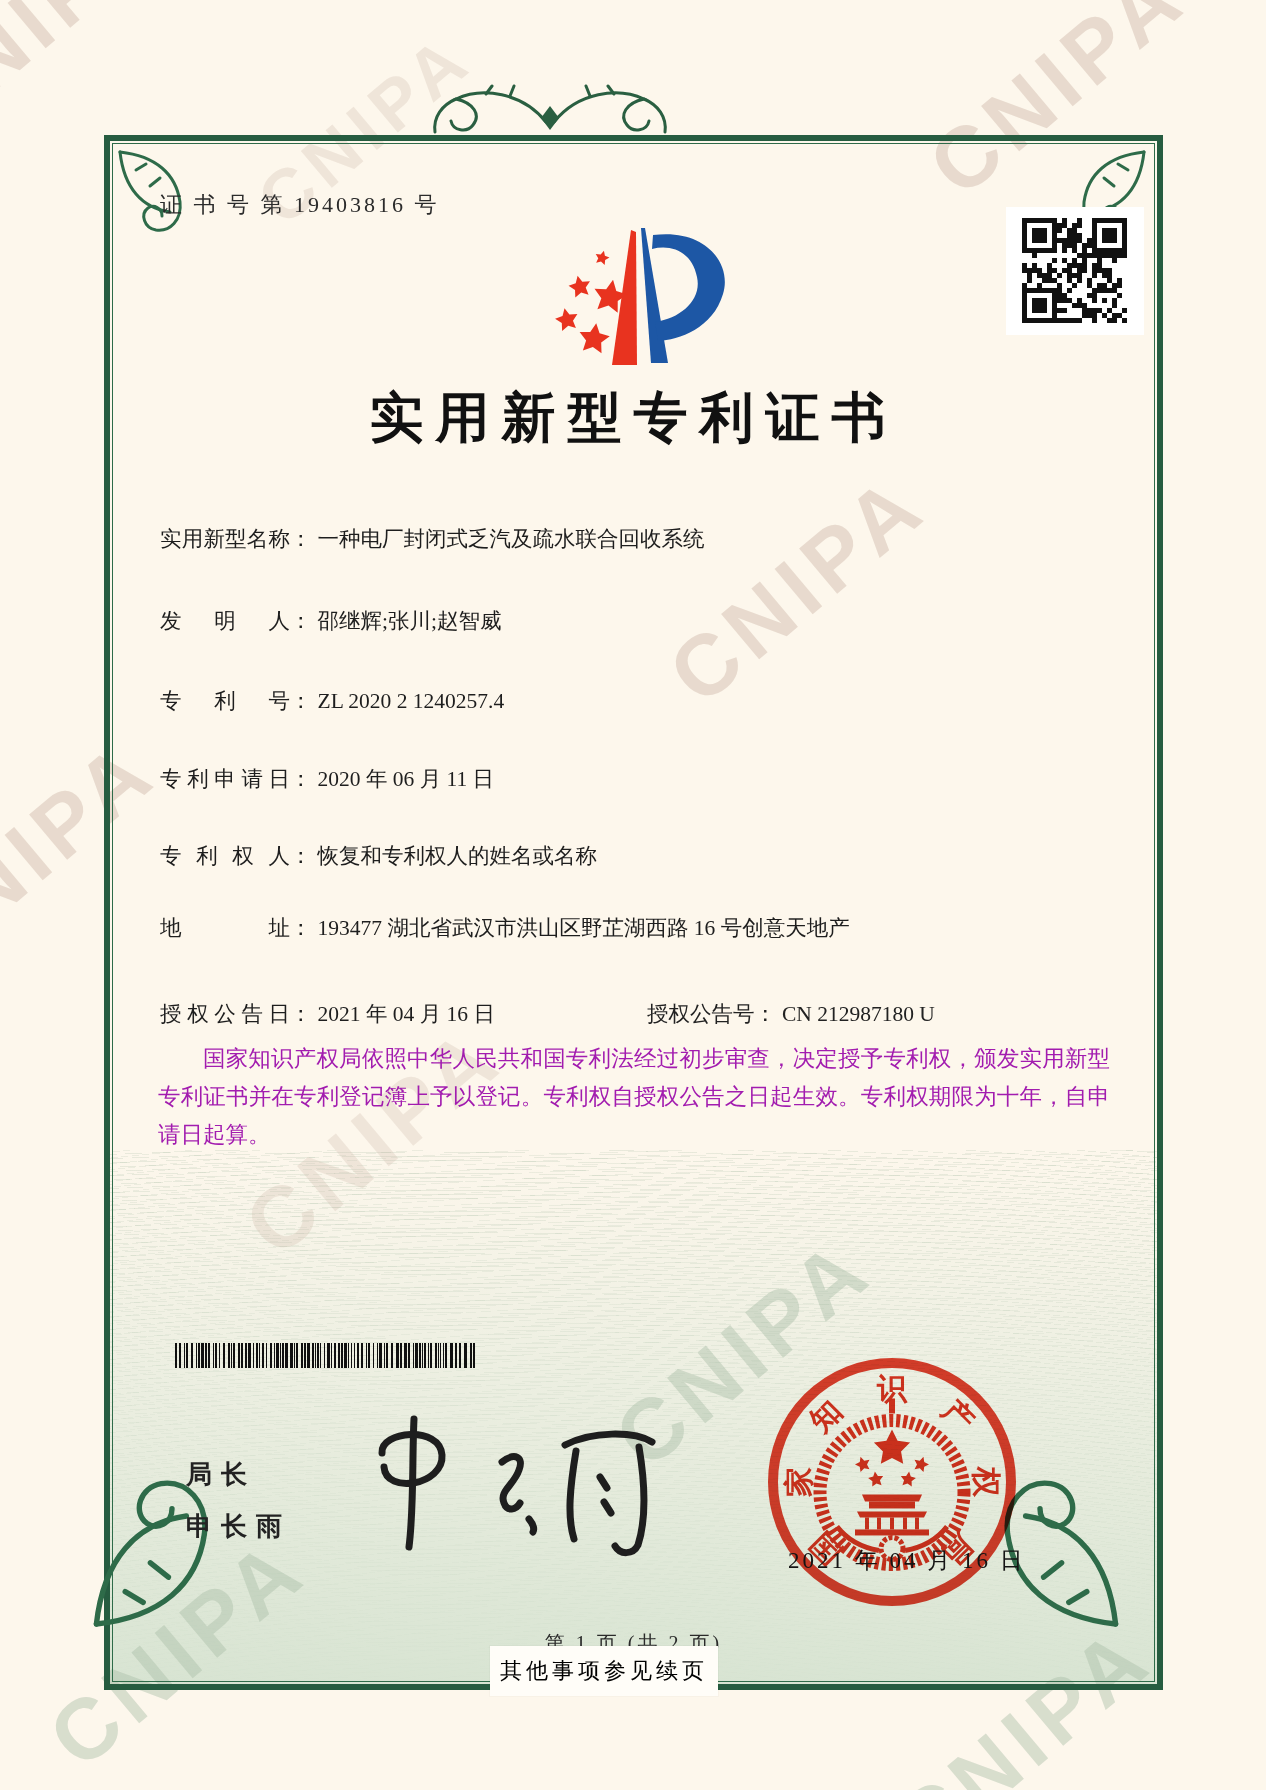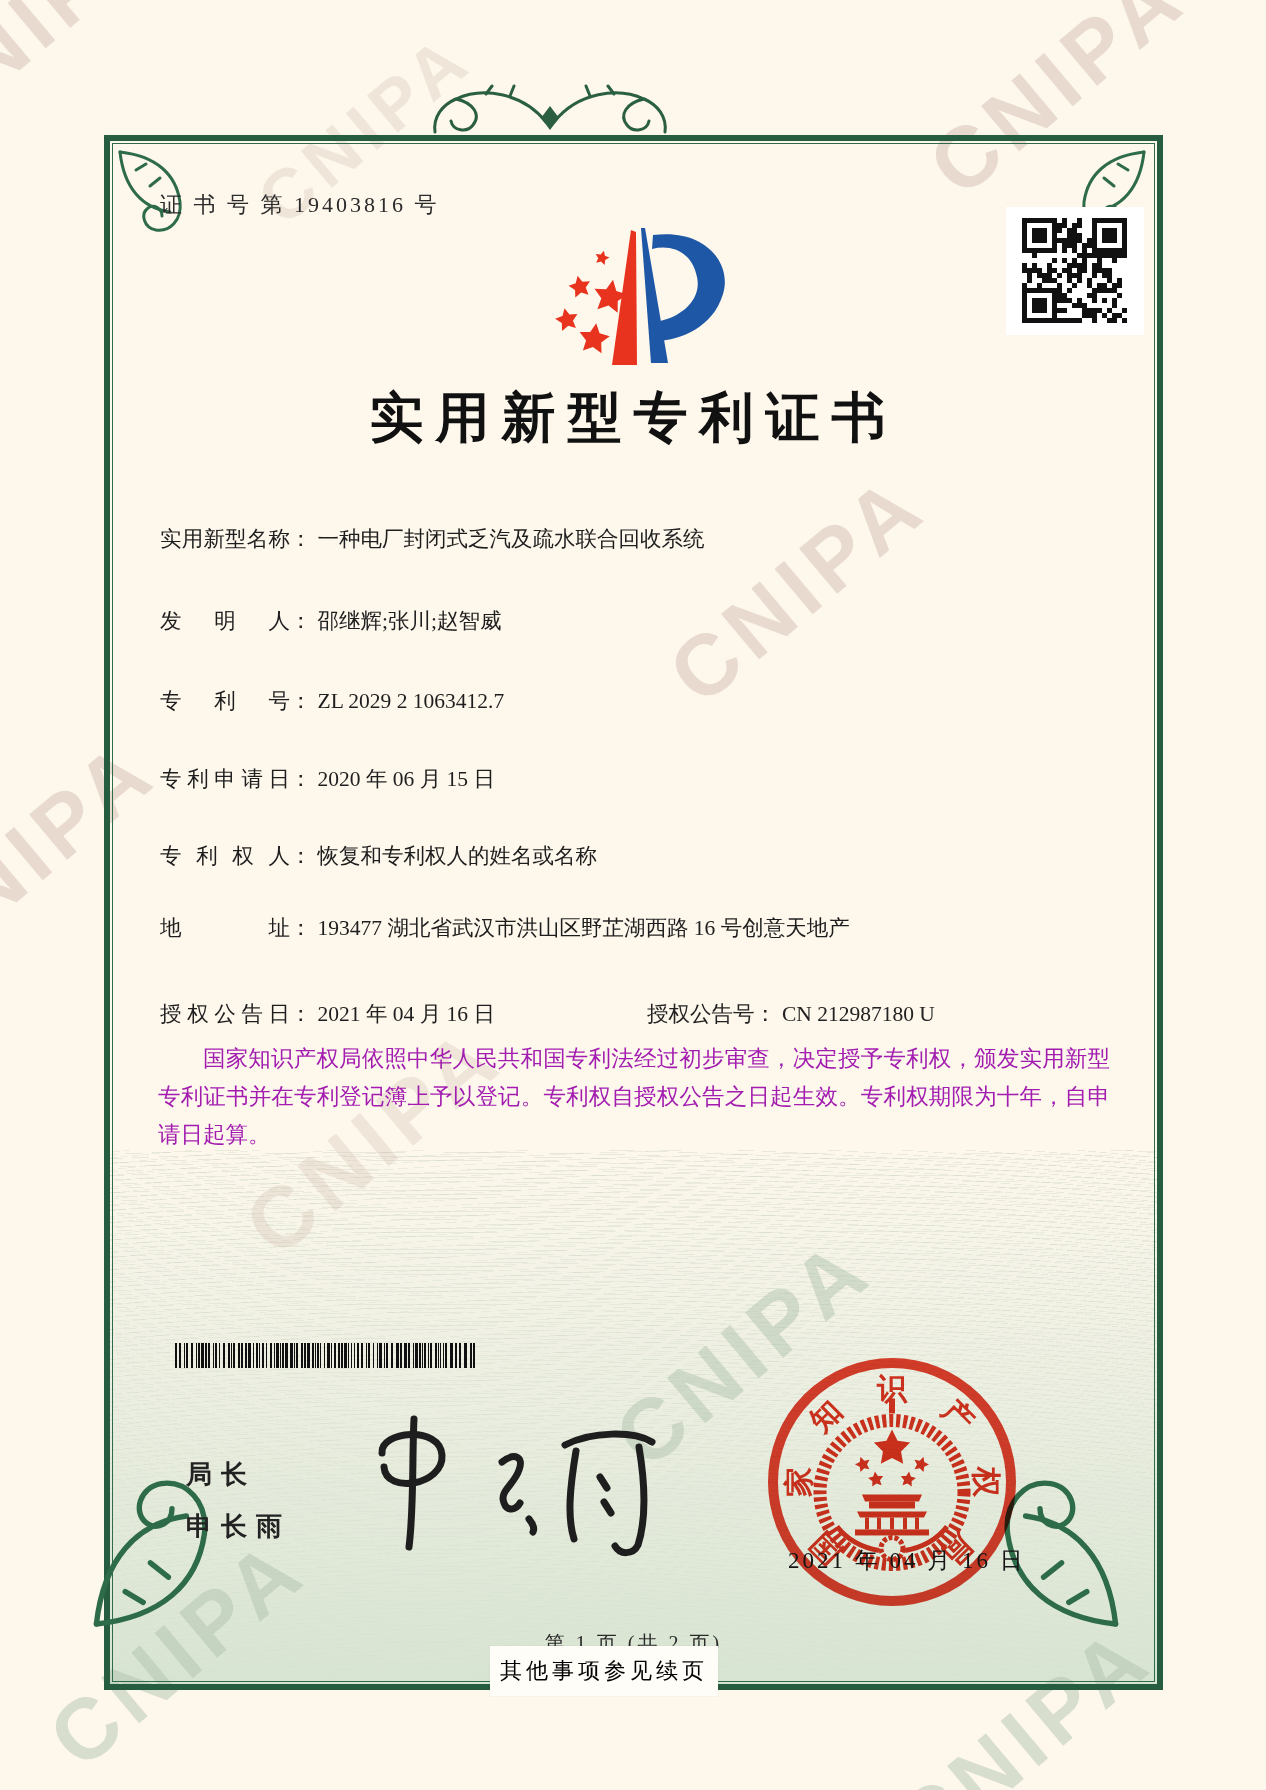--- a/index.html
+++ b/index.html
@@ -447,32 +447,32 @@
       <span class="fcolon">：</span>
     <span class="fval">邵继辉;张川;赵智威</span>
   </div>
   <div class="frow r2">
     <span class="jlabel">
         <span>专</span>
         <span>利</span>
         <span>号</span>
       </span>
       <span class="fcolon">：</span>
-    <span class="fval">ZL 2029 2 1063412.7</span>
+    <span class="fval">ZL 2020 2 1240257.4</span>
   </div>
   <div class="frow r3">
     <span class="jlabel">
         <span>专</span>
         <span>利</span>
         <span>申</span>
         <span>请</span>
         <span>日</span>
       </span>
       <span class="fcolon">：</span>
-    <span class="fval">2020 年 06 月 15 日</span>
+    <span class="fval">2020 年 06 月 11 日</span>
   </div>
   <div class="frow r4">
     <span class="jlabel">
         <span>专</span>
         <span>利</span>
         <span>权</span>
         <span>人</span>
       </span>
       <span class="fcolon">：</span>
     <span class="fval">恢复和专利权人的姓名或名称</span>

